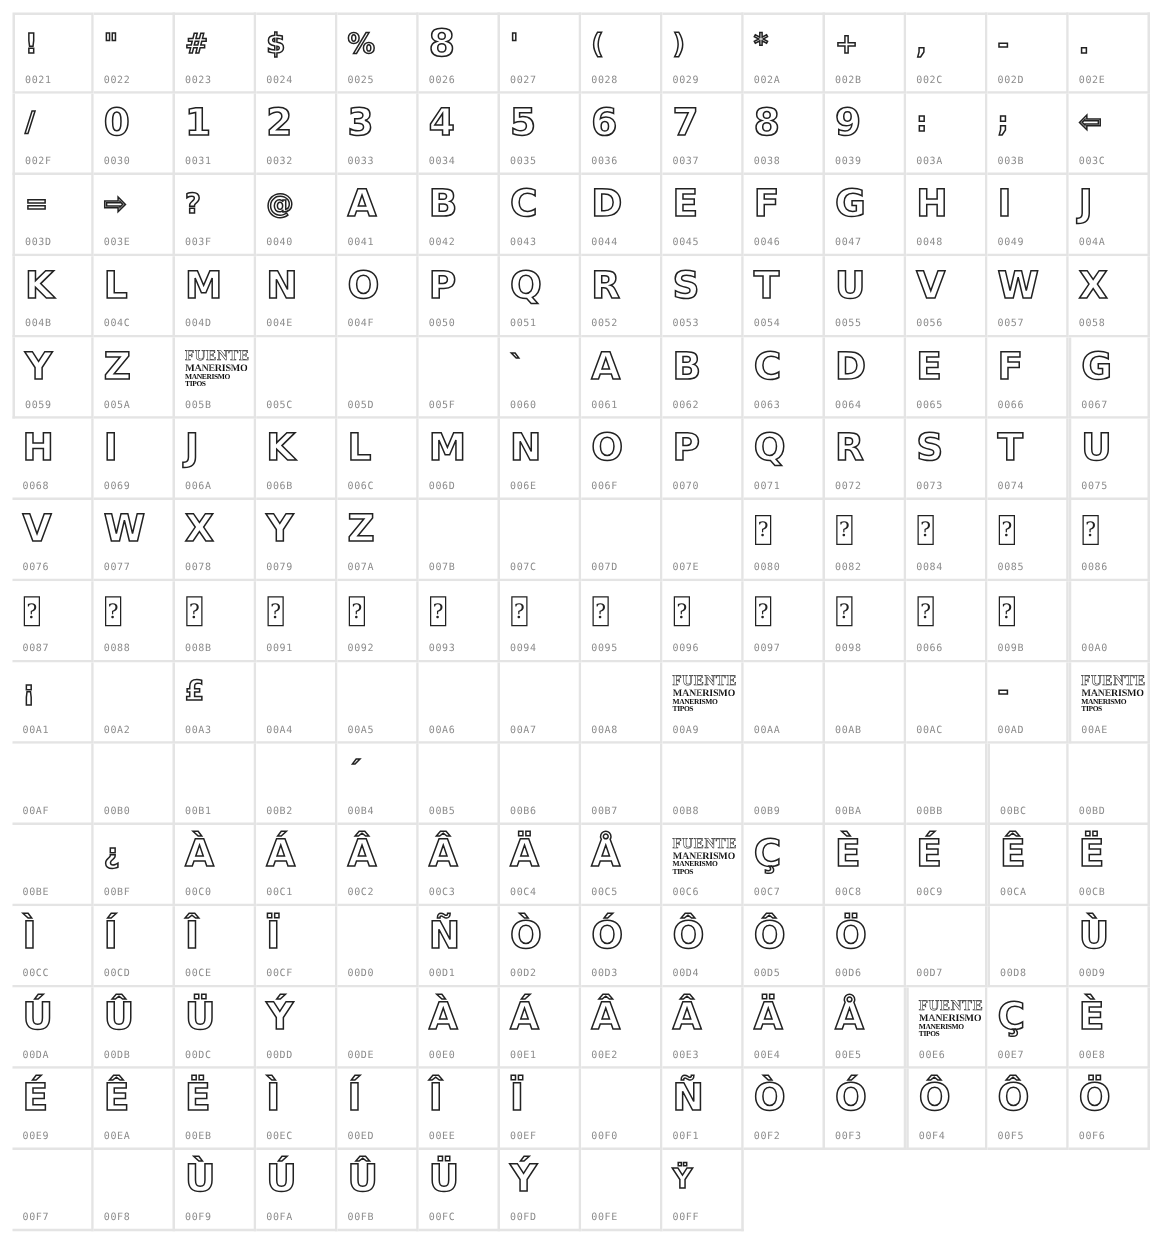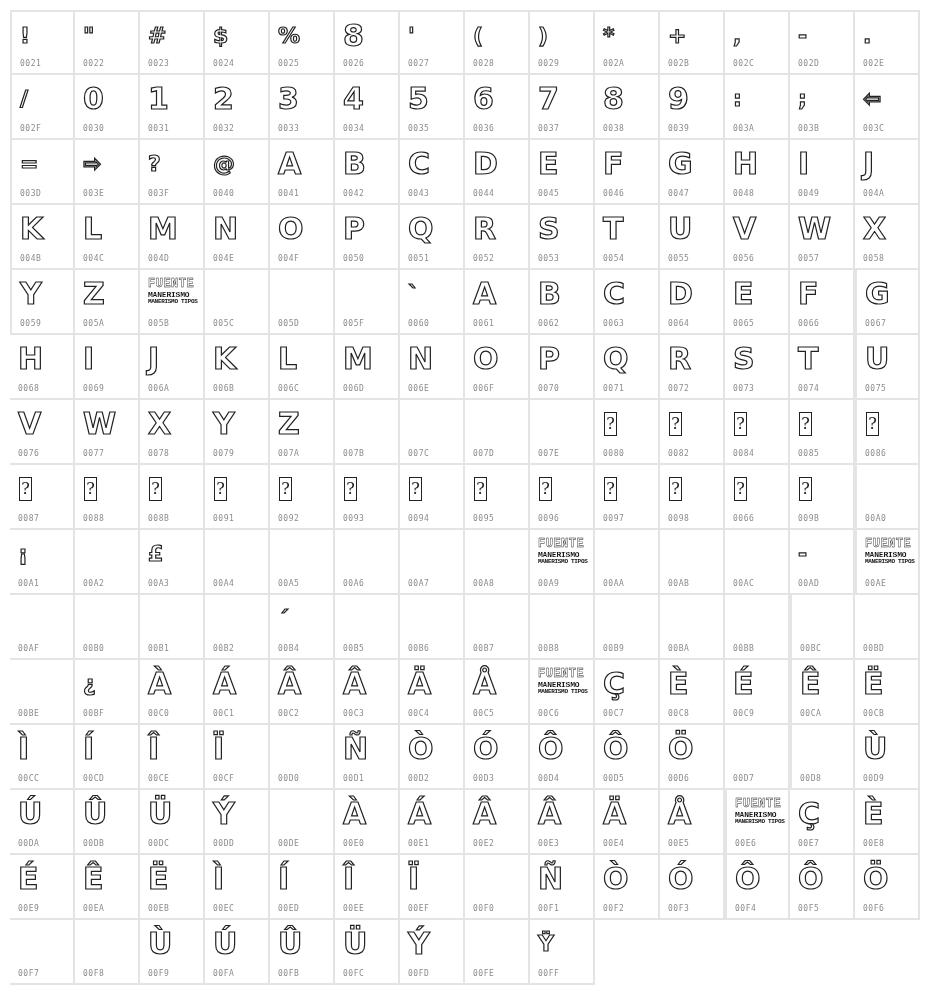--- a/index.html
+++ b/index.html
@@ -42,25 +42,25 @@
     position: absolute; left: 9px; top: 12px;
     width: 13px; height: 24px;
     border: 1px solid #222;
     box-sizing: border-box;
     font-family: "DejaVu Serif", serif;
     font-size: 16px; line-height: 22px; text-align: center; color: #222;
   }
   .logo {
     position: absolute; left: 8px; top: 8px;
     width: 50px; height: 30px;
-    font-family: Liberation Mono, monospace;
+    font-family: Liberation Serif, serif;
     color: #111; line-height: 1;
   }
   .logo .l1 { display: block; font-size: 12px; font-weight: bold; letter-spacing: 0.5px; -webkit-text-stroke: 0.4px #111; color: #fff; }
-  .logo .l2 { display: block; font-size: 8px; font-weight: bold; letter-spacing: -0.2px; margin-top: 1px; background: repeating-linear-gradient(90deg,#111 0 2px,#555 2px 3px); -webkit-background-clip: text; color: transparent; }
+  .logo .l2 { display: block; font-size: 8px; font-weight: bold; letter-spacing: -0.2px; margin-top: 1px; background: repeating-linear-gradient(90deg,#111 0 2px,#555 2px 3px); -webkit-background-clip: text; color: transparent; text-align: right; }
   .logo .l3 { display: block; font-size: 6px; font-weight: bold; letter-spacing: -0.3px; }
 </style>
 </head>
 <body>
 
 <div class="grid" id="grid">
     <div class="cell col0 row0">
       <div class="glyph small">!</div>
       <div class="code">0021</div>
     </div>

